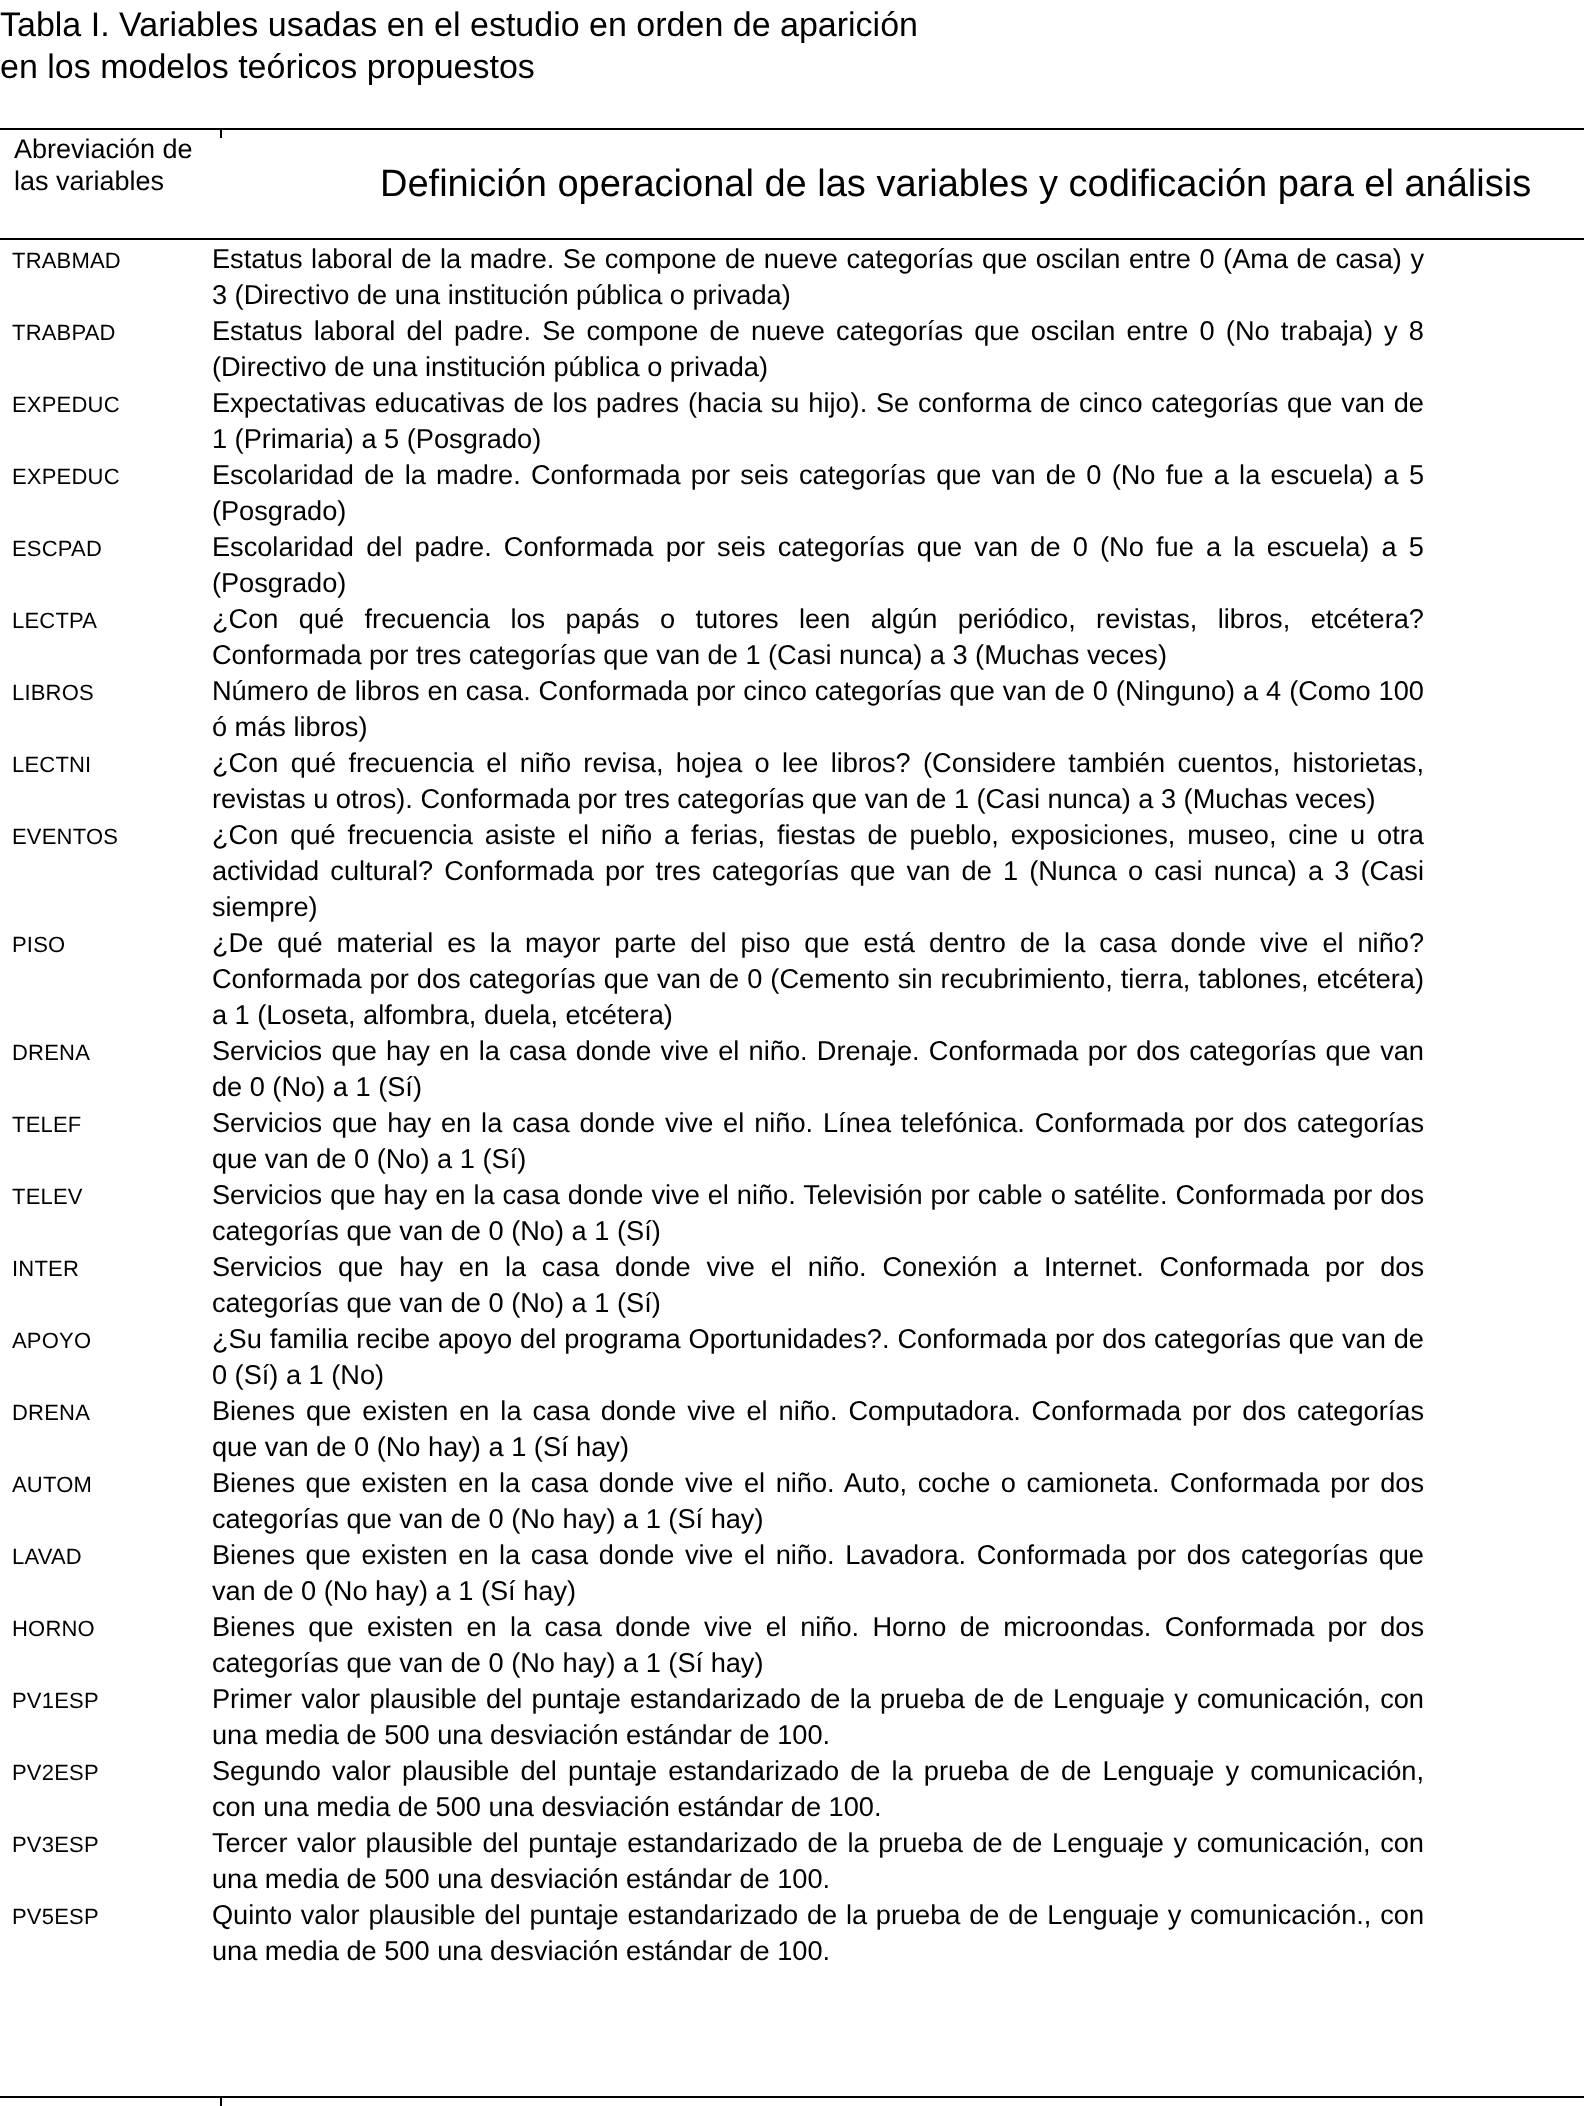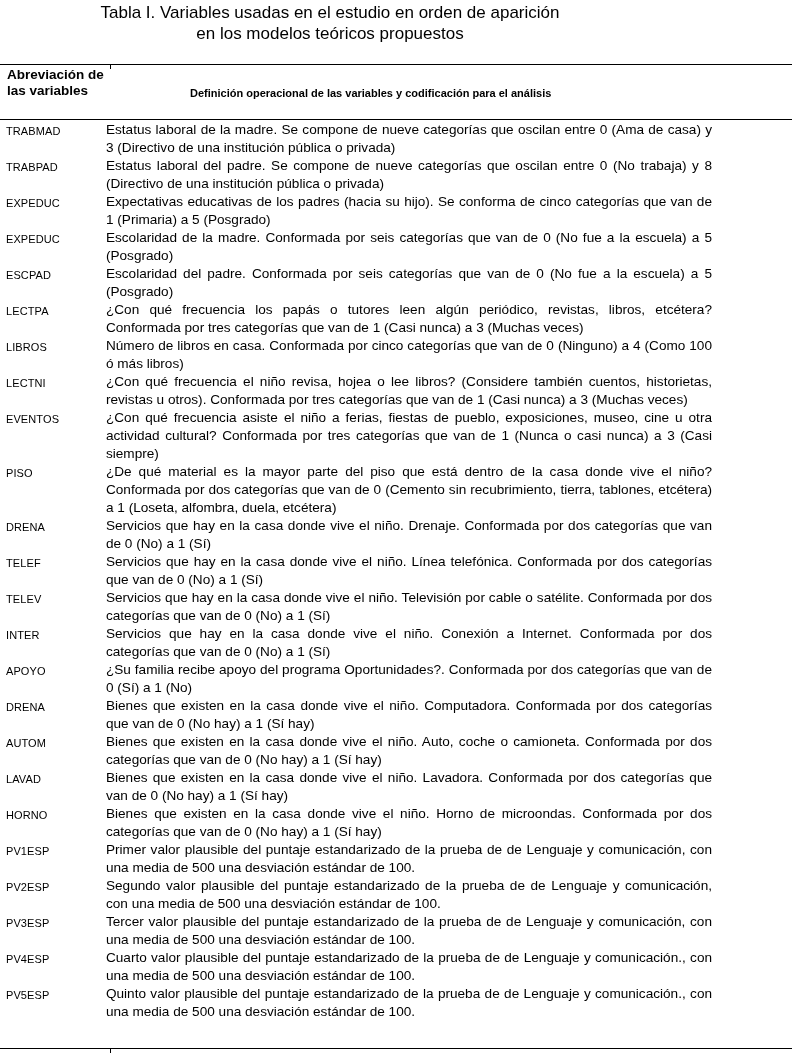--- a/index.html
+++ b/index.html
@@ -1,25 +1,25 @@
 <!DOCTYPE html>
 <html><head>
 <meta charset="utf-8">
 <style>
   html, body { margin: 0; padding: 0; background: #ffffff; }
   body { width: 792px; height: 1053px; position: relative; overflow: hidden;
          font-family: "Liberation Sans", sans-serif; color: #000; }
-  .title { position: absolute; top: 2px; left: 0; width: 660px; text-align: center;
+  .title { position: absolute; top: 2px; left: 0; width: 660px; 
            font-size: 17px; line-height: 21px; }
   .rule { position: absolute; left: 0; width: 792px; height: 1px; background: #000; }
   .tick { position: absolute; left: 110px; width: 1px; height: 4px; background: #000; }
   .hdr { position: absolute; left: 0; top: 67px; width: 792px; height: 52px; }
-  .hdr-abbr { position: absolute; left: 7px; top: 0; width: 100px; font-weight: bold;
+  .hdr-abbr { position: absolute; left: 7px; top: 0; width: 100px; font-weight: normal;
               font-size: 13.5px; line-height: 16px; }
-  .hdr-def { position: absolute; left: 190px; top: 18px; font-weight: bold; font-size: 11px; line-height: 16px; }
+  .hdr-def { position: absolute; left: 190px; top: 18px; font-weight: normal; font-size: 19px; line-height: 16px; }
   .rows { position: absolute; left: 0; top: 121px; width: 792px; }
   .row { position: relative; width: 712px; display: flex; }
   .abbr { width: 116px; padding-left: 6px; box-sizing: border-box; font-size: 11px;
           line-height: 18px; padding-top: 1px; letter-spacing: 0.1px; }
   .def { width: 667px; font-size: 13.6px; line-height: 18px; text-align: justify;
          text-align-last: left; }
 </style>
 </head>
 <body>
 
@@ -121,23 +121,19 @@
     </div>
     <div class="row">
       <div class="abbr">PV2ESP</div>
       <div class="def">Segundo valor plausible del puntaje estandarizado de la prueba de de Lenguaje y comunicación, con una media de 500 una desviación estándar de 100.</div>
     </div>
     <div class="row">
       <div class="abbr">PV3ESP</div>
       <div class="def">Tercer valor plausible del puntaje estandarizado de la prueba de de Lenguaje y comunicación, con una  media de 500 una desviación estándar de 100.</div>
     </div>
     <div class="row">
-      <div class="abbr">PV4ESP</div>
-      <div class="def">Cuarto valor plausible del puntaje estandarizado de la prueba de de Lenguaje y comunicación., con una media de 500 una desviación estándar de 100.</div>
-    </div>
-    <div class="row">
       <div class="abbr">PV5ESP</div>
       <div class="def">Quinto valor plausible del puntaje estandarizado de la prueba de de Lenguaje y comunicación., con una media de 500 una desviación estándar de 100.</div>
     </div>
   </div>
 
 <div class="rule" style="top:1048px;"></div>
 <div class="tick" style="top:1049px;"></div>
 
 </body></html>

